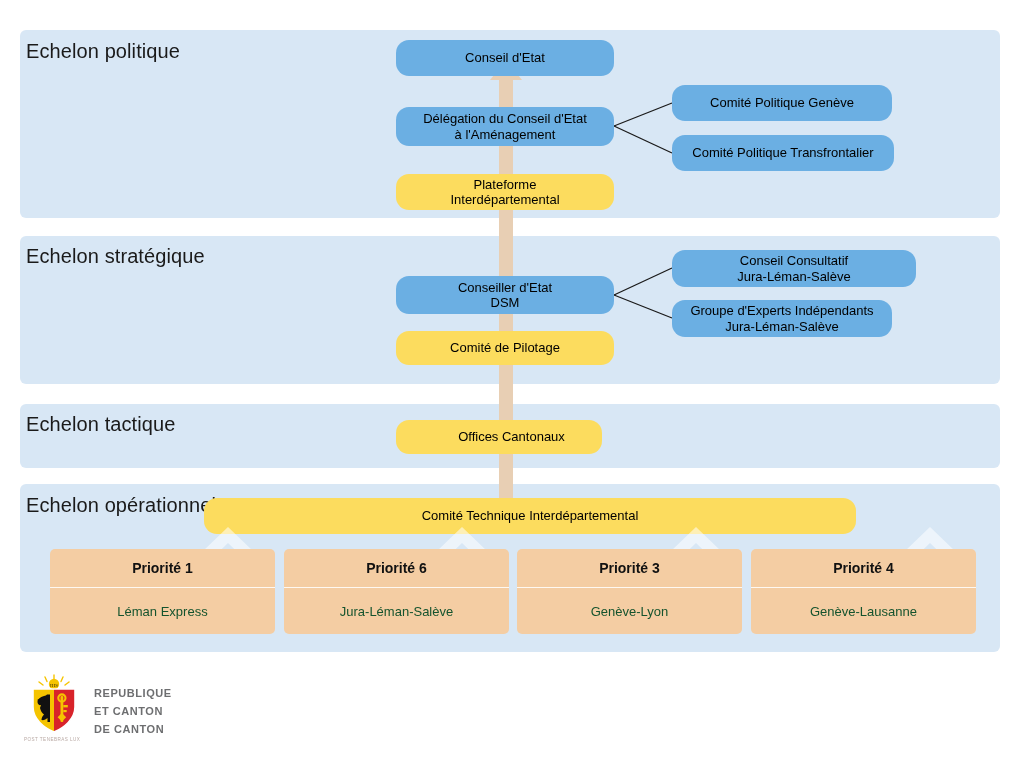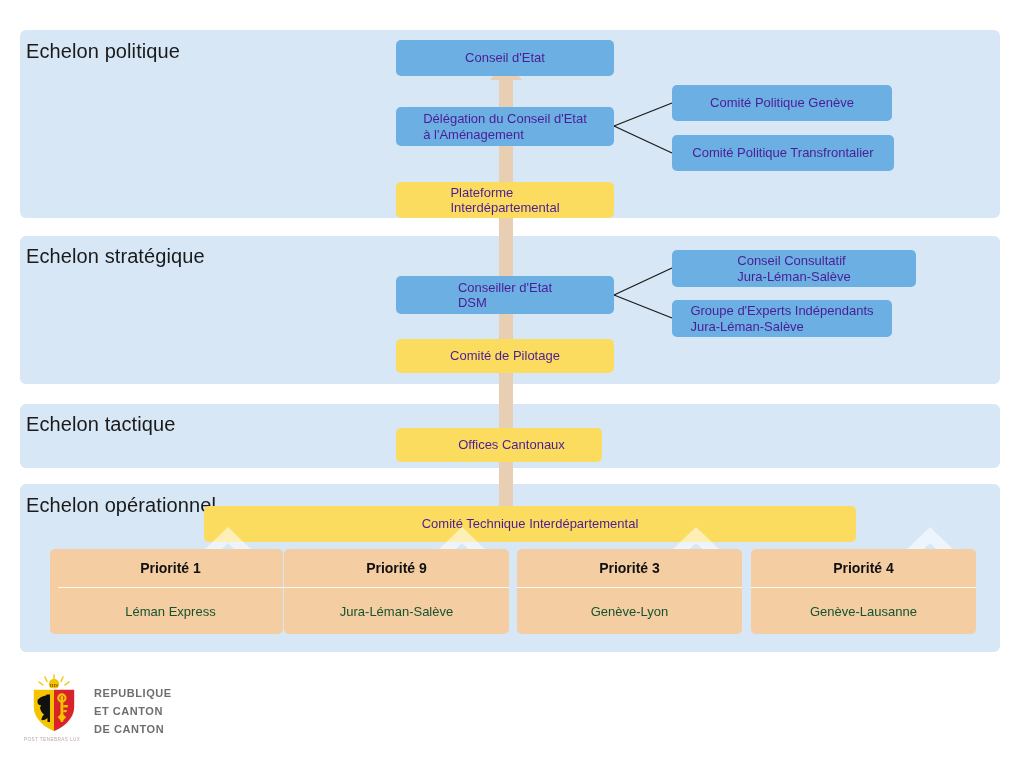--- a/index.html
+++ b/index.html
@@ -23,25 +23,25 @@
   #band-strategique{top:236px;height:148px;}
   #band-tactique{top:404px;height:64px;}
   #band-operationnel{top:484px;height:168px;}
 
   
   #flow-arrow{position:absolute;left:488px;top:58px;width:36px;height:450px;}
 
   
   .node{
     position:absolute;display:flex;align-items:center;justify-content:center;
-    text-align:left;border-radius:5px;line-height:1.18;
-    font-size:13px;color:#4c1d95;padding:2px 6px;box-sizing:border-box;
+    text-align:center;border-radius:13px;line-height:1.18;
+    font-size:13px;color:#000000;padding:2px 6px;box-sizing:border-box;
   }
   .node.blue{background:#6bafe3;}
-  .node.yellow{background:#fcdc5e;margin-top:8px;}
+  .node.yellow{background:#fcdc5e;}
 
   
   #node-conseil-etat{left:396px;top:40px;width:218px;height:36px;}
   #node-delegation{left:396px;top:107px;width:218px;height:39px;}
   #node-plateforme{left:396px;top:174px;width:218px;height:36px;}
   #node-comite-politique-geneve{left:672px;top:85px;width:220px;height:36px;}
   #node-comite-politique-transfrontalier{left:672px;top:135px;width:222px;height:36px;}
 
   
   #node-conseiller-etat-dsm{left:396px;top:276px;width:218px;height:38px;}
@@ -71,21 +71,21 @@
   }
   .priority-head{
     flex:0 0 38px;display:flex;align-items:center;justify-content:center;
     font-size:14px;font-weight:bold;color:#111;
     border-bottom:1px solid rgba(255,255,255,.85);
   }
   .priority-body{
     flex:1;display:flex;align-items:center;justify-content:center;
     font-size:13px;color:#14532d;text-align:center;padding:0 5px;box-sizing:border-box;
   }
-  #priority-card-0{left:50px;padding-left:8px;}
+  #priority-card-0{left:50px;}
   #priority-card-1{left:284px;}
   #priority-card-2{left:517px;}
   #priority-card-3{left:751px;}
 
   
   #footer-logo{position:absolute;left:24px;top:674px;width:210px;height:80px;}
   #logo-shield{position:absolute;left:4px;top:0;width:52px;height:62px;}
   #logo-wordmark{
     position:absolute;left:70px;top:11px;
     font-size:11px;font-weight:bold;line-height:1.62;
@@ -190,21 +190,21 @@
       <path d="M696 527 L722 552 L722 568 L696 543 L670 568 L670 552 Z"></path>
       <path d="M930 527 L956 552 L956 568 L930 543 L904 568 L904 552 Z"></path>
     </g>
   </svg>
 
   <div class="priority-card" id="priority-card-0">
     <div class="priority-head">Priorité 1</div>
     <div class="priority-body">Léman Express</div>
   </div>
   <div class="priority-card" id="priority-card-1">
-    <div class="priority-head">Priorité 9</div>
+    <div class="priority-head">Priorité 6</div>
     <div class="priority-body">Jura-Léman-Salève</div>
   </div>
   <div class="priority-card" id="priority-card-2">
     <div class="priority-head">Priorité 3</div>
     <div class="priority-body">Genève-Lyon</div>
   </div>
   <div class="priority-card" id="priority-card-3">
     <div class="priority-head">Priorité 4</div>
     <div class="priority-body">Genève-Lausanne</div>
   </div>

